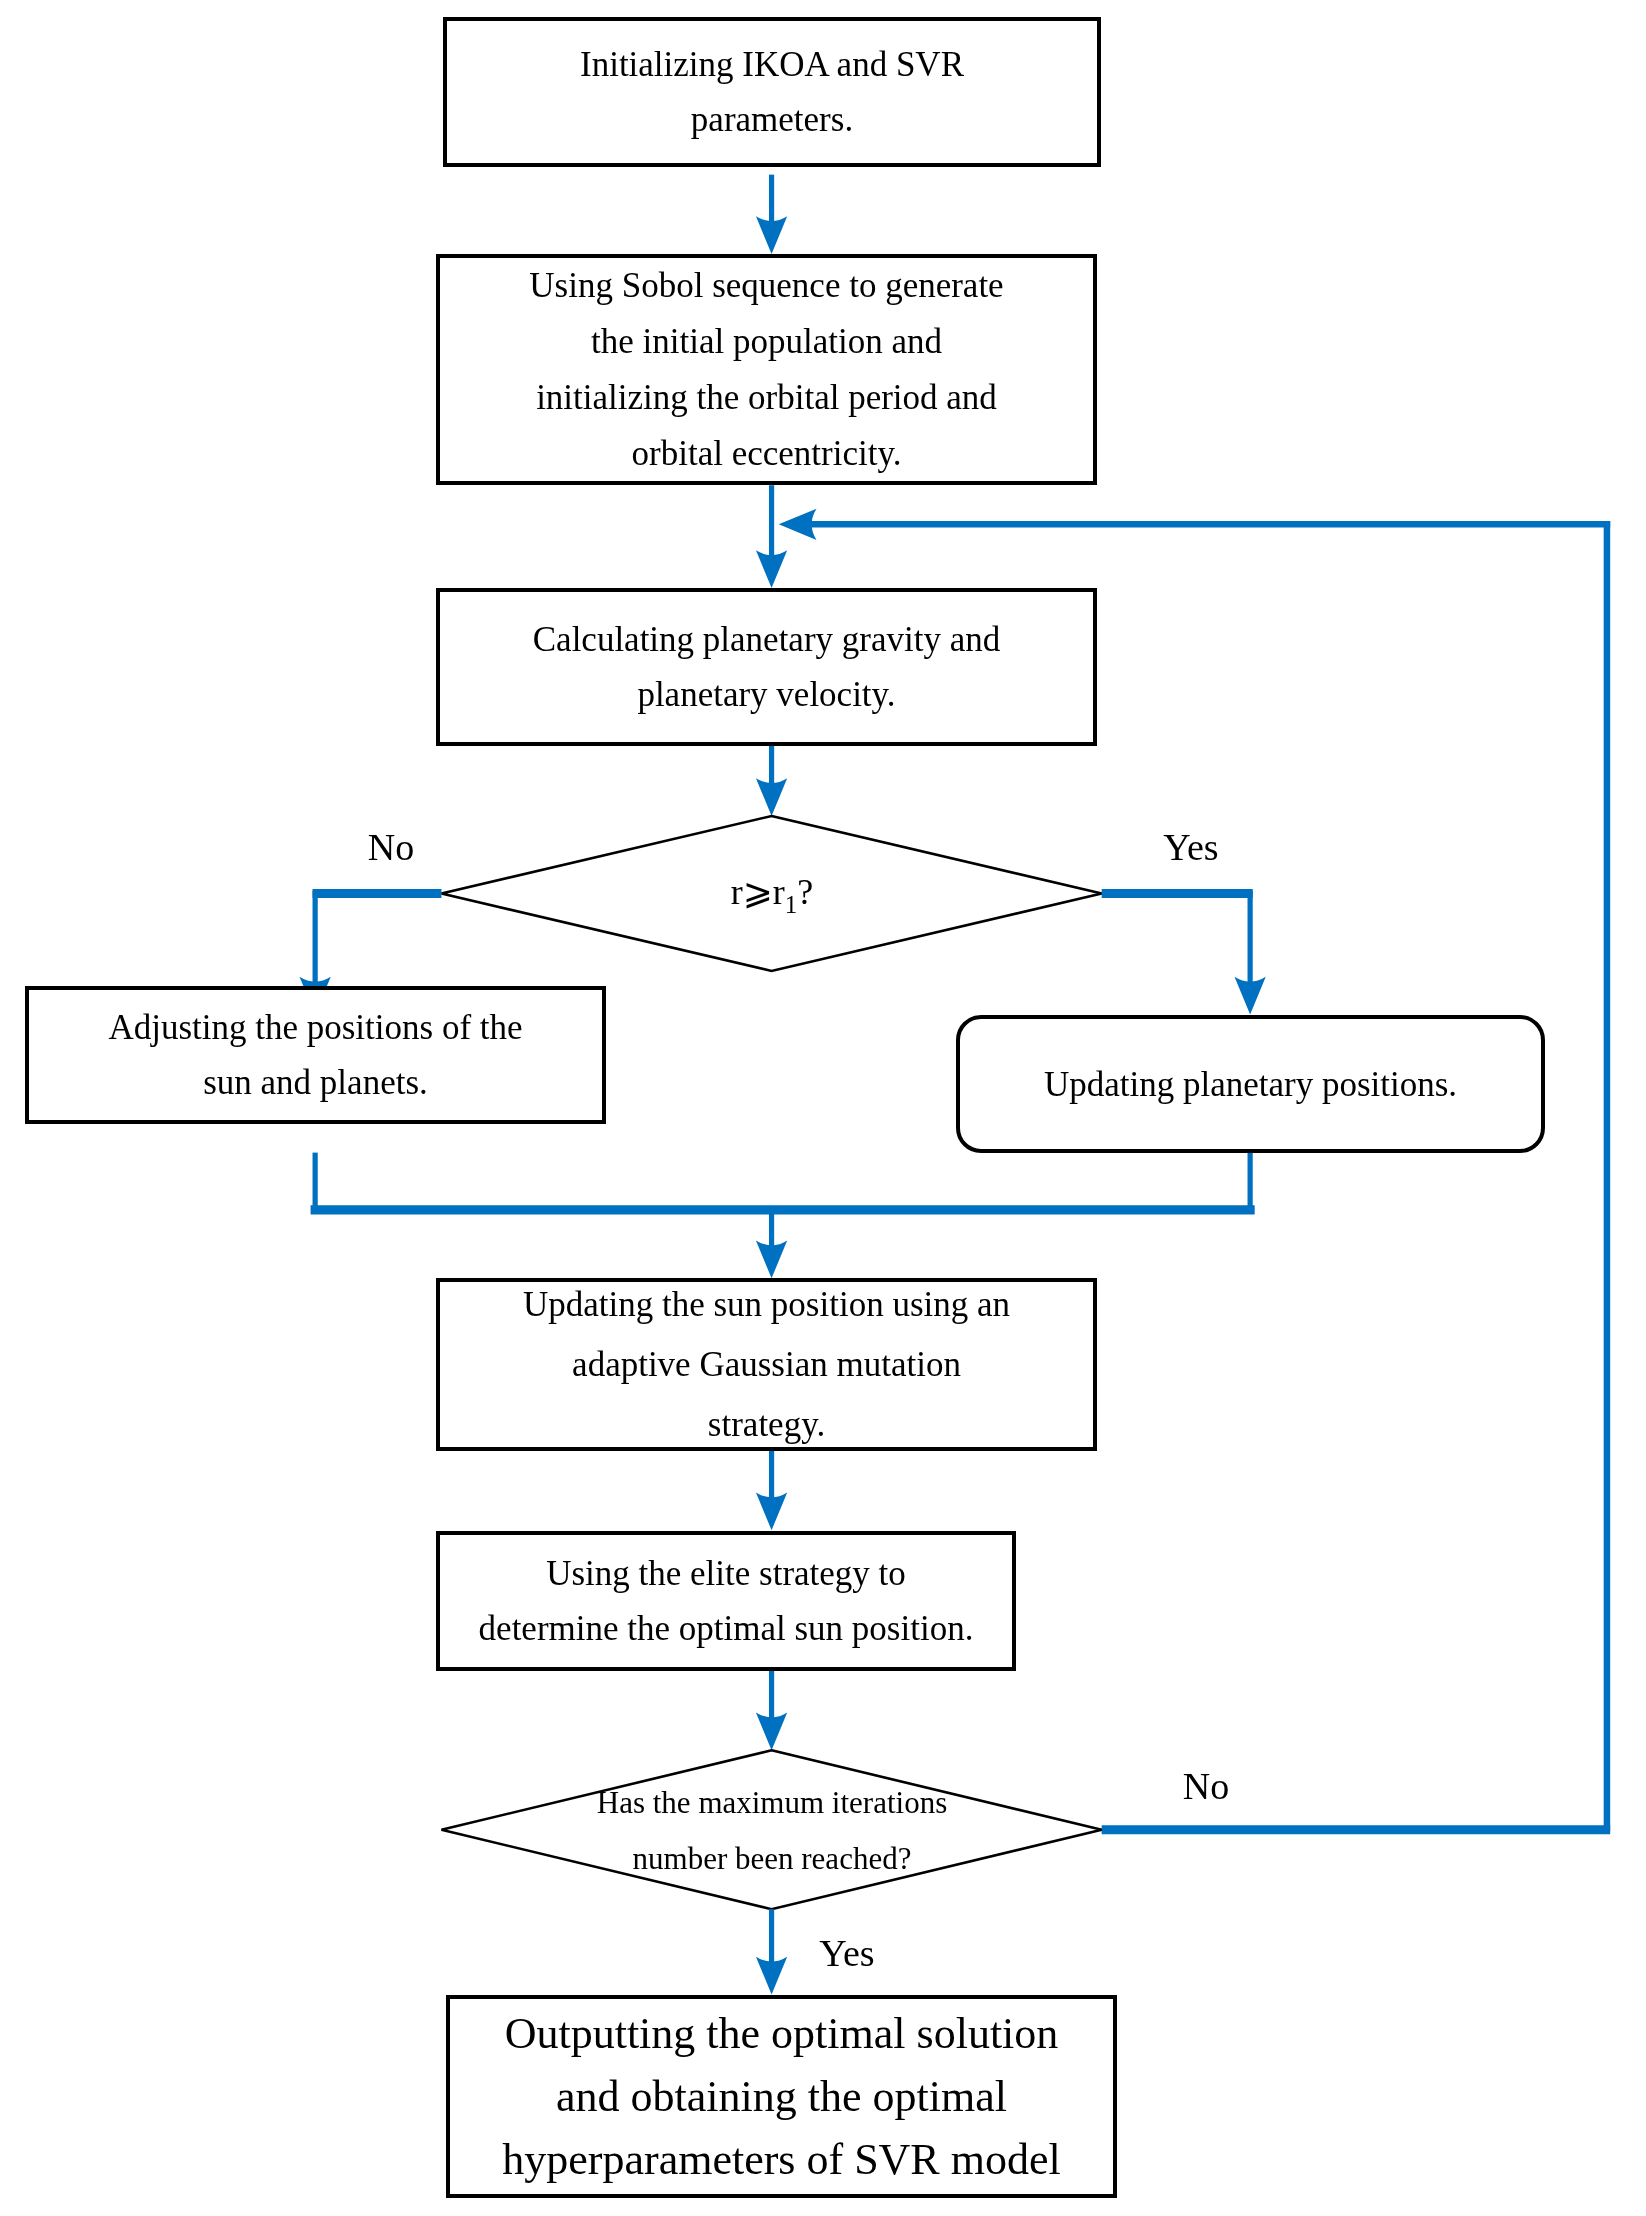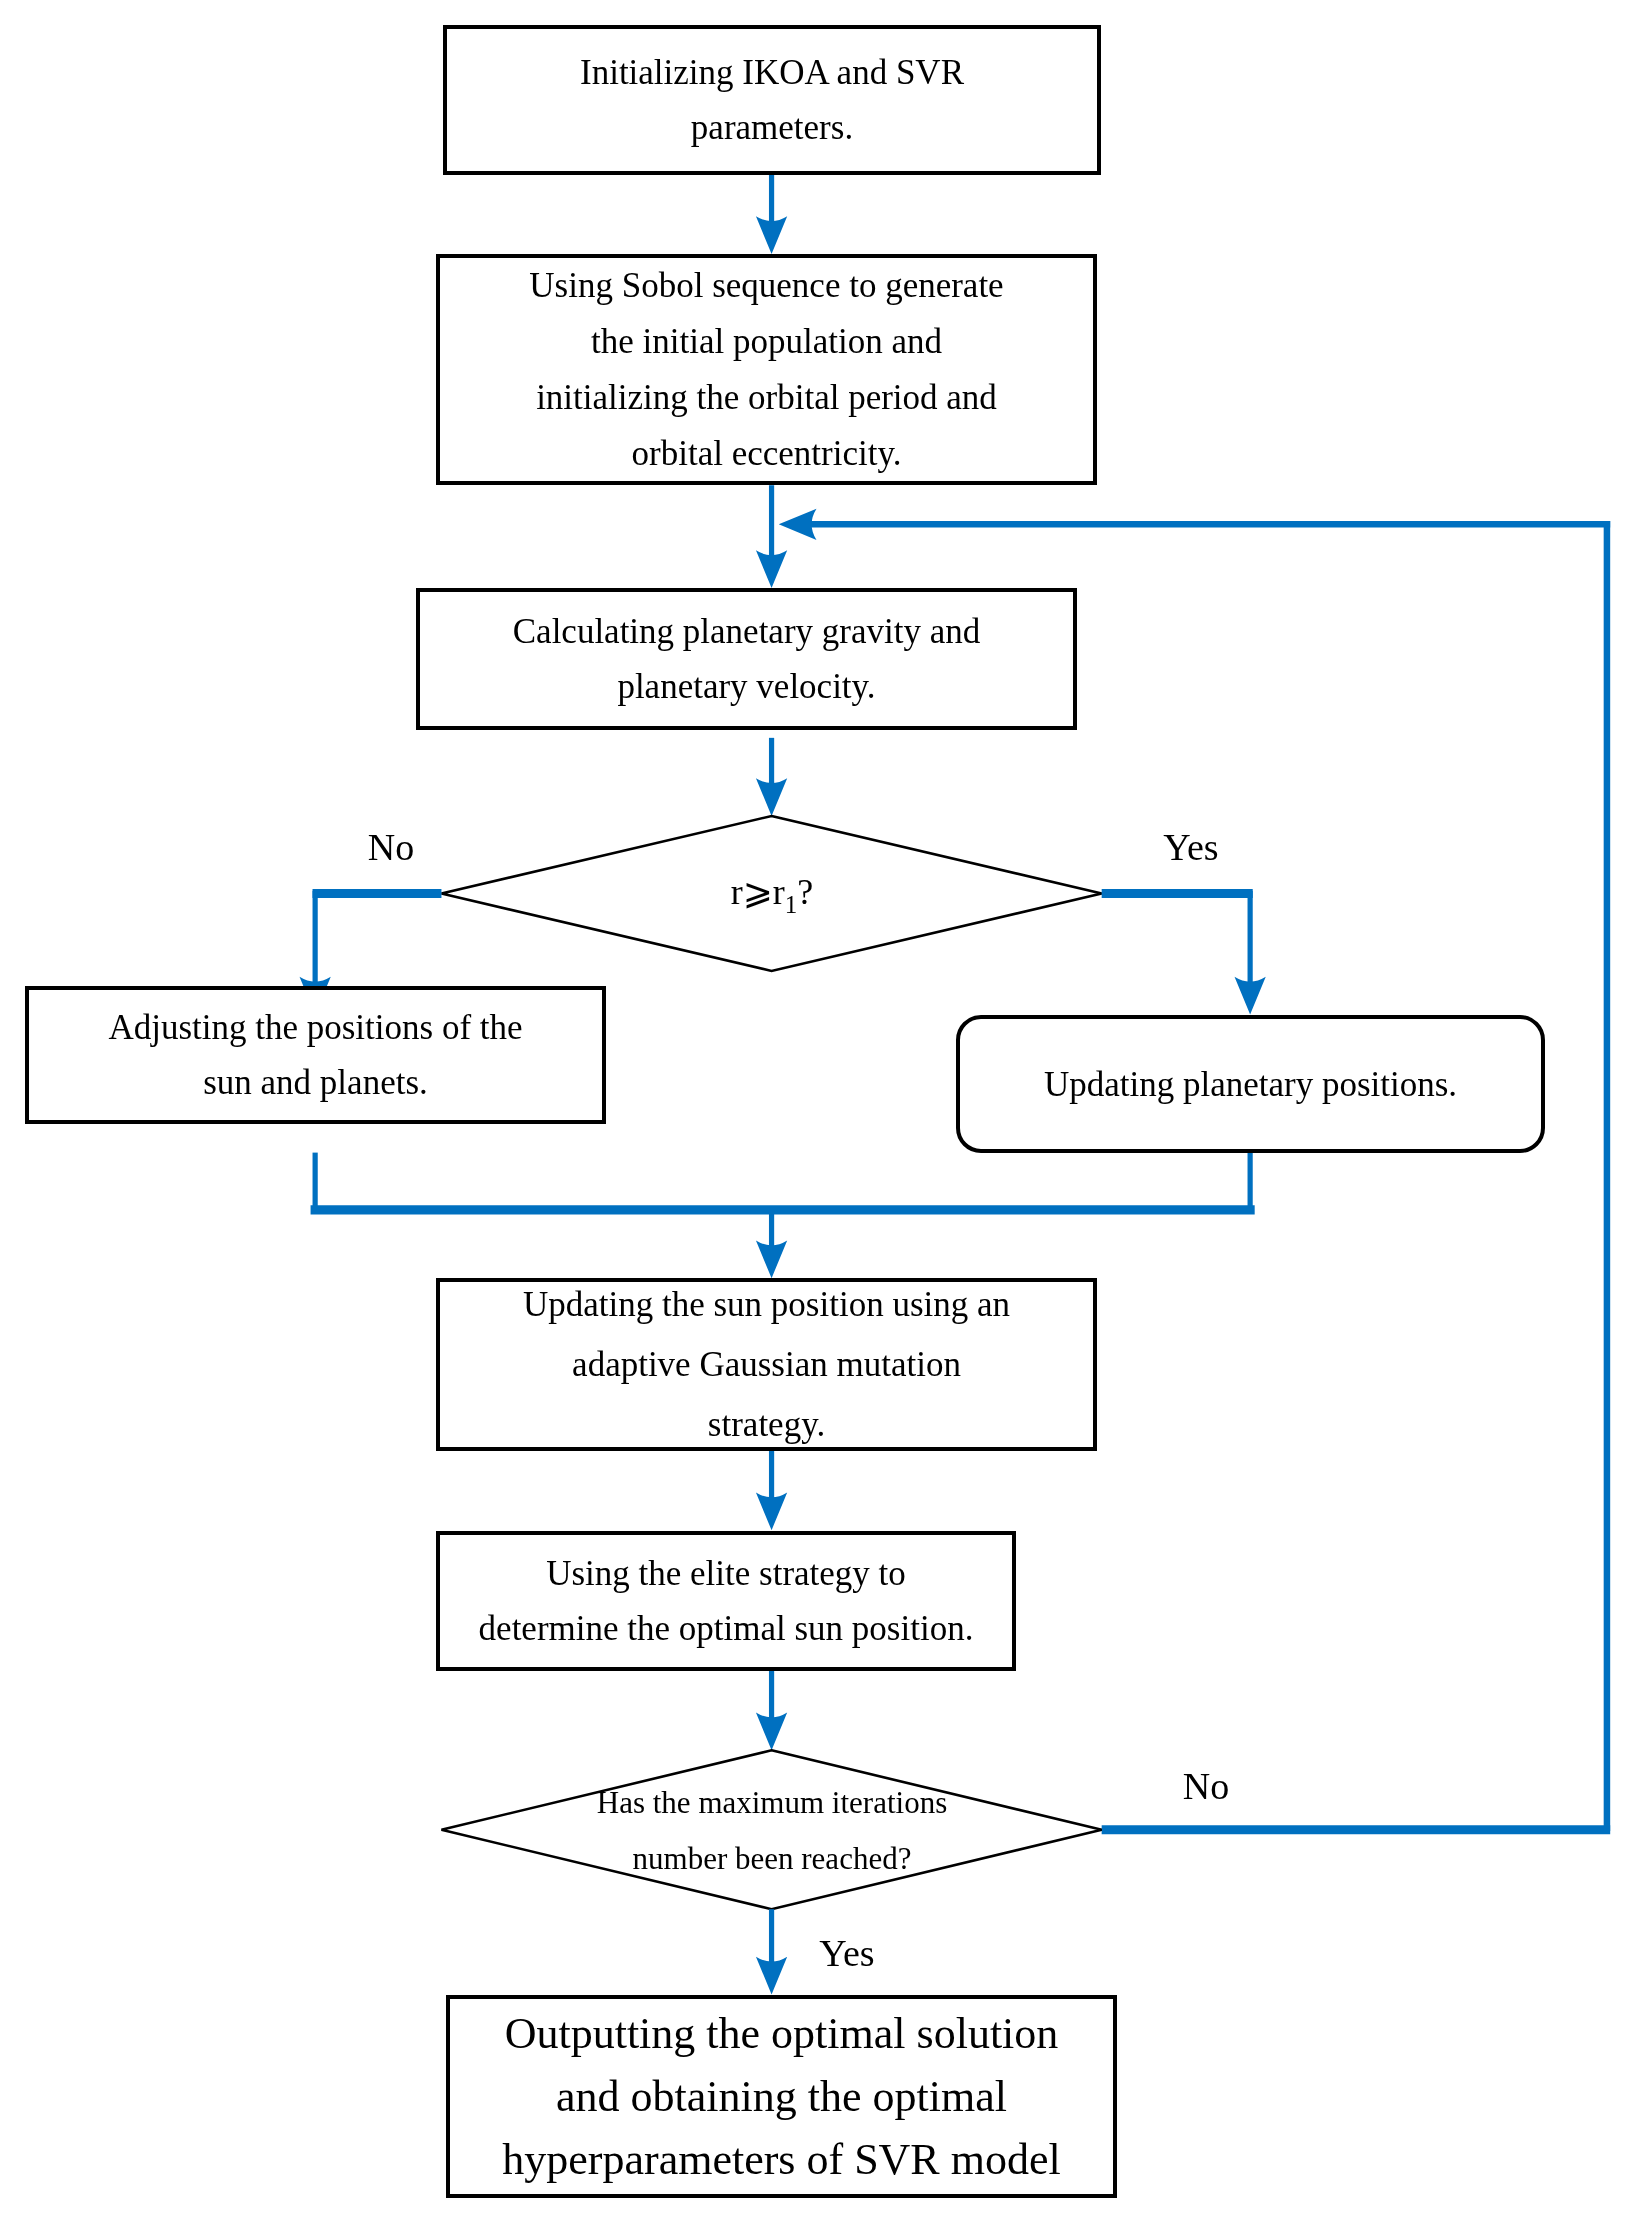--- a/index.html
+++ b/index.html
@@ -109,33 +109,33 @@
 
     <line class="conn thin" x1="1185" y1="2565" x2="1185" y2="2643"></line>
     <path class="arrowhead" d="M0,0 L-24,-58 Q0,-43 24,-58 Z" transform="translate(1185,2688)"></path>
 
     <polygon class="diamond" points="1185,2688 1692,2810 1185,2932 678,2810"></polygon>
 
     <line class="conn thin" x1="1185" y1="2932" x2="1185" y2="3018"></line>
     <path class="arrowhead" d="M0,0 L-24,-58 Q0,-43 24,-58 Z" transform="translate(1185,3063)"></path>
   </svg>
 
-  <div class="node" id="node-init" style="left:443px; top:25px; width:658px; height:150px;">
+  <div class="node" id="node-init" style="left:443px; top:17px; width:658px; height:150px;">
     <div class="label">Initializing IKOA and SVR
 parameters.</div>
   </div>
 
   <div class="node" id="node-sobol" style="left:436px; top:254px; width:661px; height:231px;">
     <div class="label">Using Sobol sequence to generate
 the initial population and
 initializing the orbital period and
 orbital eccentricity.</div>
   </div>
 
-  <div class="node" id="node-calc" style="left:416px; top:588px; width:661px; height:142px;">
+  <div class="node" id="node-calc" style="left:436px; top:588px; width:661px; height:158px;">
     <div class="label">Calculating planetary gravity and
 planetary velocity.</div>
   </div>
 
   <div class="node" id="node-adjust" style="left:25px; top:962px; width:581px; height:138px;margin-top:24px;">
     <div class="label">Adjusting the positions of the
 sun and planets.</div>
   </div>
 
   <div class="node" id="node-update-planets" style="left:956px; top:1015px; width:589px; height:138px;border-radius:25px;">

